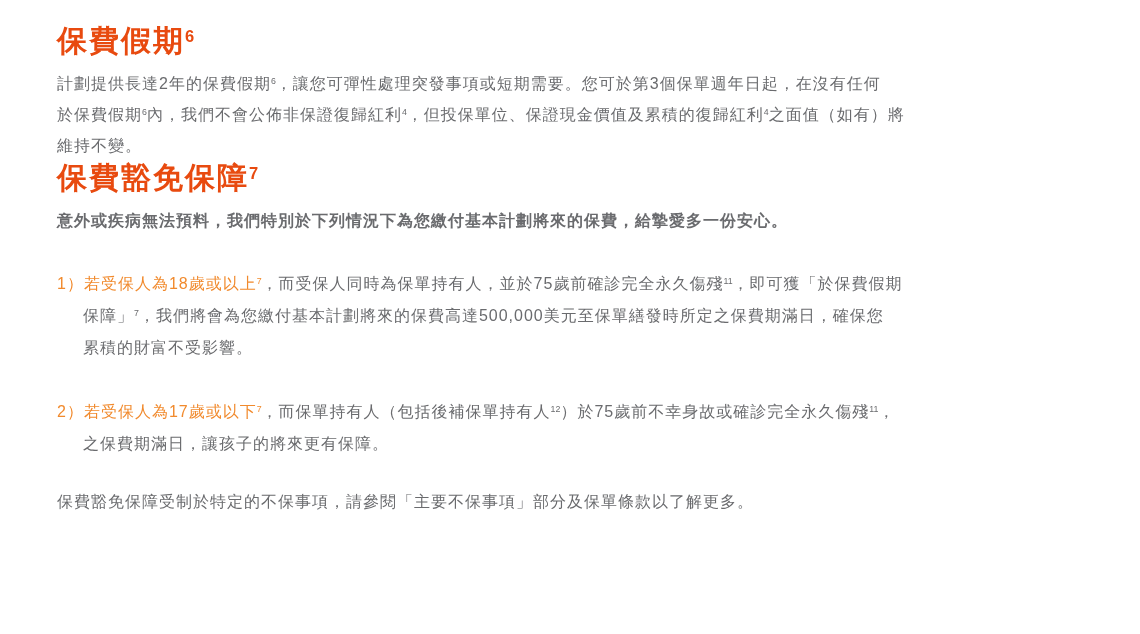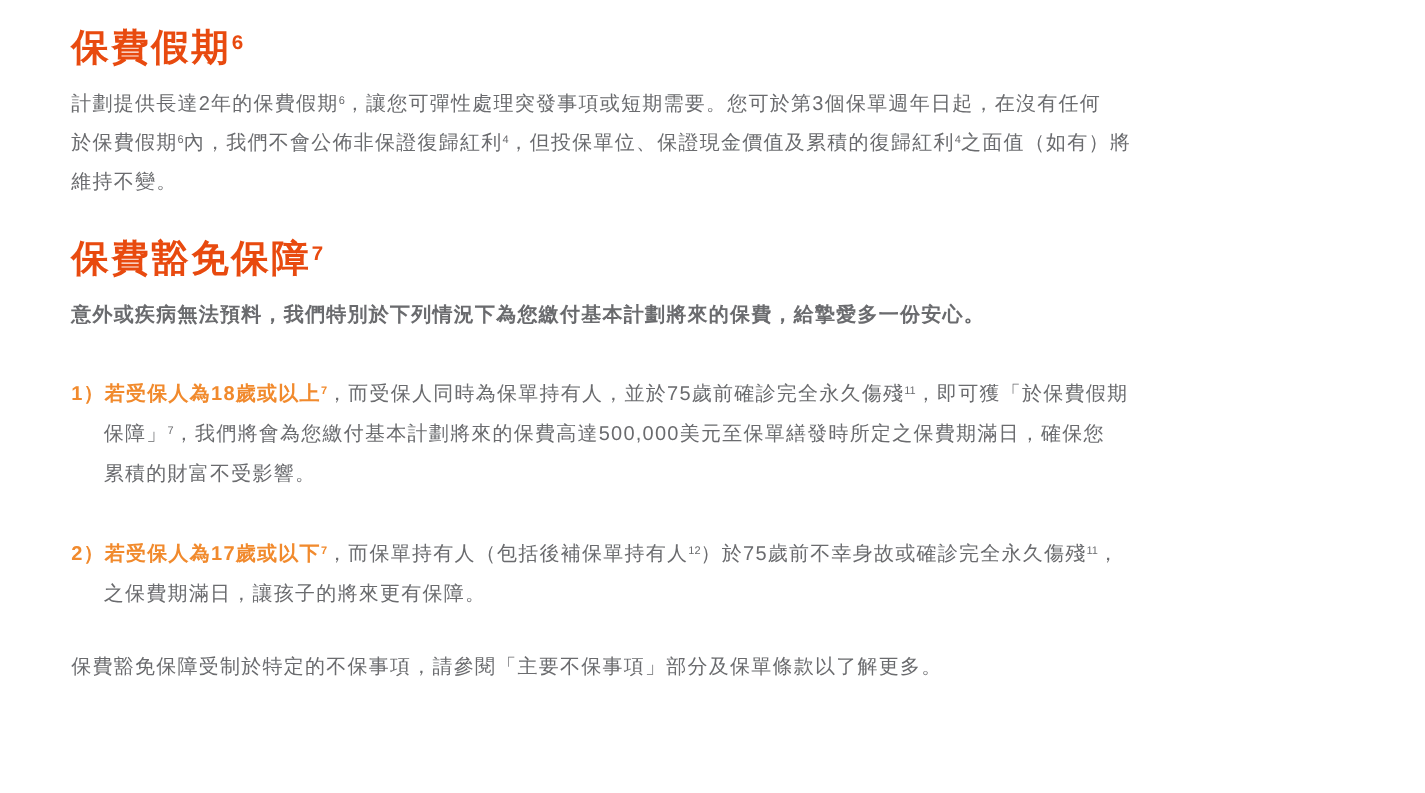--- a/index.html
+++ b/index.html
@@ -11,36 +11,36 @@
   html,body{margin:0;padding:0;}
   body{
     width:1140px;height:634px;overflow:hidden;
     background:var(--bg);
     font-family:"Liberation Sans","DejaVu Sans",sans-serif;
   }
   .page{padding:24px 50px 0 57px;box-sizing:border-box;}
   .sec-title{
     margin:0 0 10px 0;
     font-size:30px;line-height:34px;font-weight:bold;
-    letter-spacing:2px;color:var(--heading);font-family:Liberation Mono, monospace;
+    letter-spacing:2px;color:var(--heading);
   }
   .sec-title sup{color:var(--heading);}
-  .sec-title-waiver{margin-top:32px;}
+  .sec-title-waiver{}
   .para{
     font-size:16px;line-height:31px;
     letter-spacing:1px;color:var(--body);
   }
   .line{white-space:nowrap;}
   sup{
     font-size:0.55em;
     vertical-align:0.55em;
     line-height:0;
     letter-spacing:0;
   }
-  .hl{color:var(--hl);font-weight:bold;}
+  .hl{color:var(--hl);}
   .intro{margin-top:0;font-weight:bold;}
   .item{margin-top:32px;line-height:32px;}
   .item .line{padding-left:26px;}
   .item .line.l0{padding-left:0;}
   .note{margin-top:26px;}
 </style>
 </head>
 <body>
 
 <main class="page">

